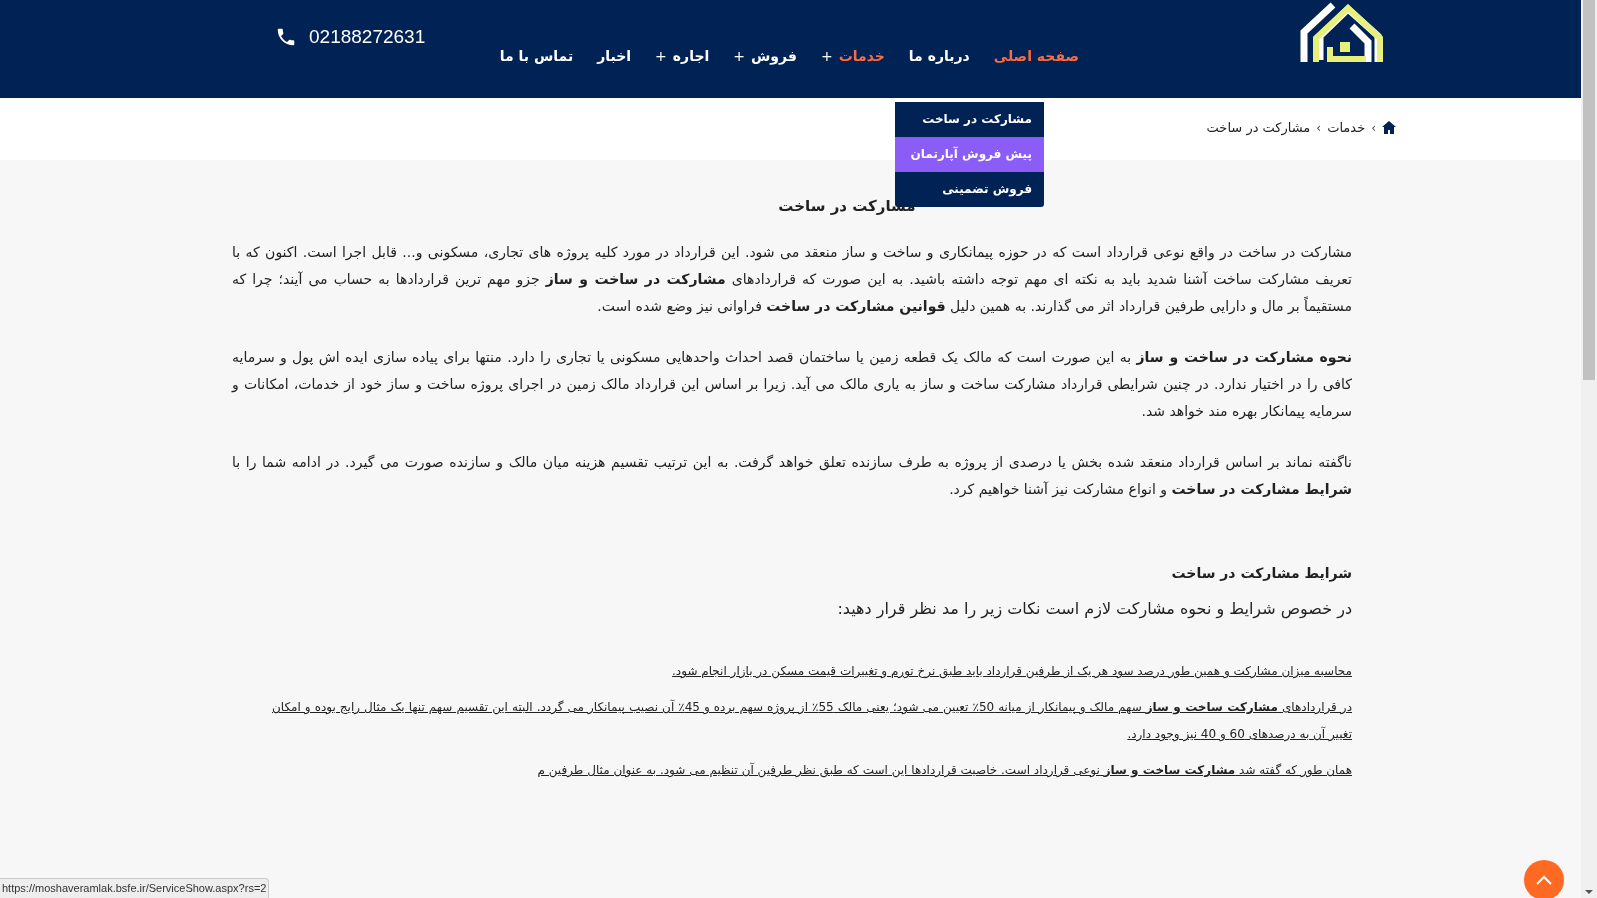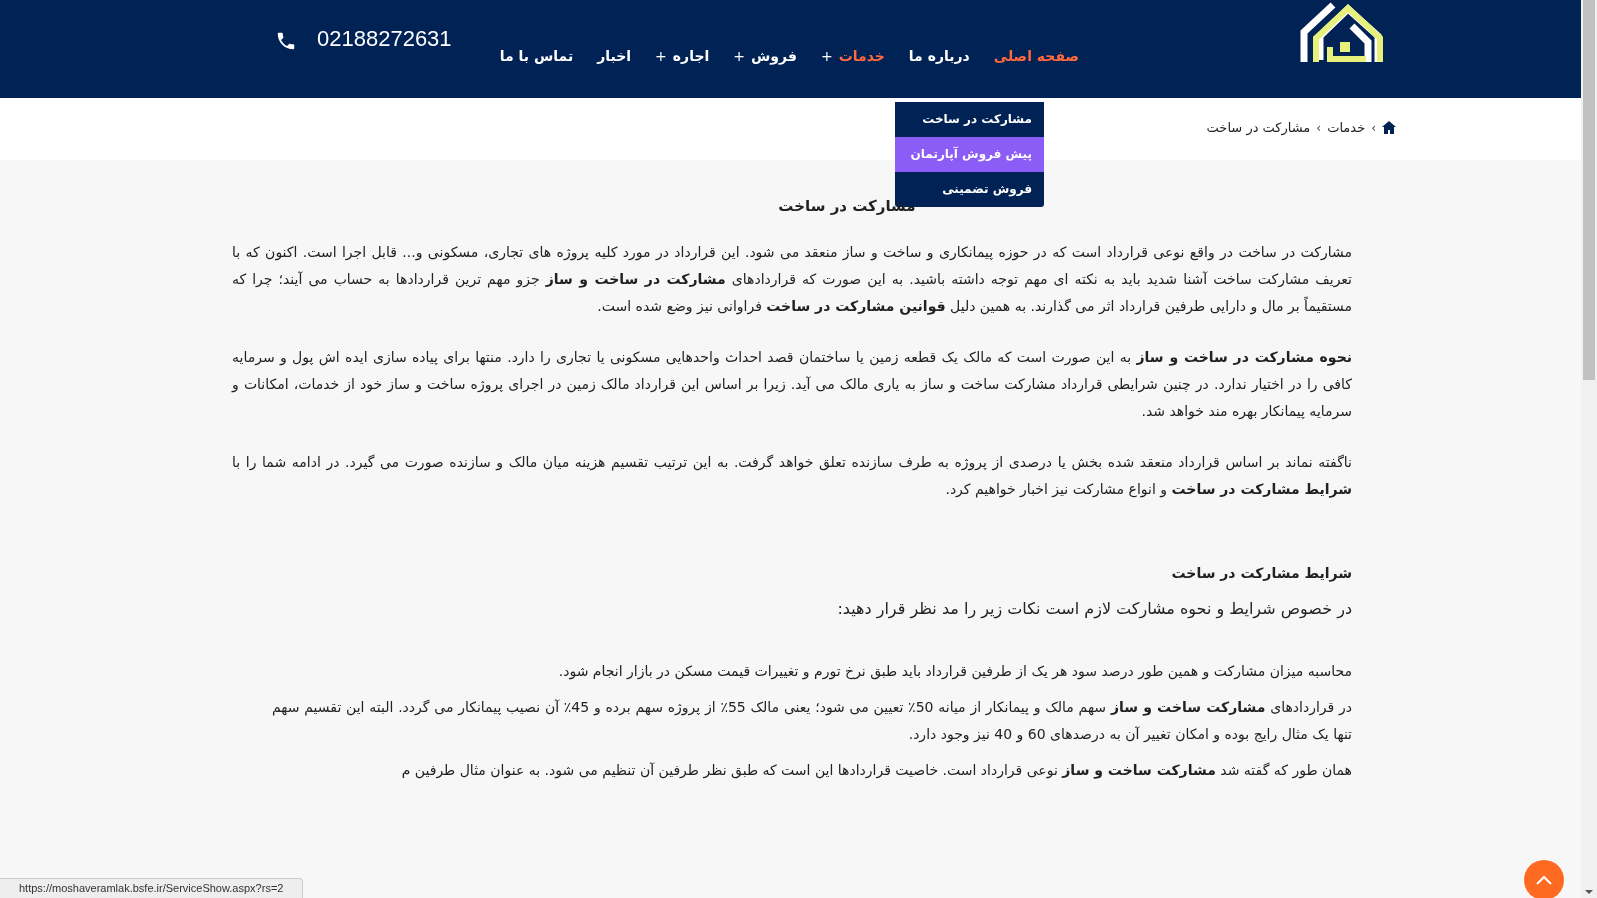--- a/index.html
+++ b/index.html
@@ -5,41 +5,41 @@
   * { box-sizing: border-box; margin: 0; padding: 0; }
   html, body { width: 1597px; height: 898px; overflow: hidden; }
   body { font-family: "DejaVu Sans", sans-serif; background: #f7f7f7; color: #222; position: relative; }
 
   .header { position: absolute; left: 0; top: 0; width: 1581px; height: 98px; background: #002255; }
   .logo { position: absolute; left: 1300px; top: 2px; width: 84px; height: 62px; }
   .nav { position: absolute; top: 48px; right: 490px; direction: rtl; display: flex; align-items: center; gap: 0; }
   .nav-item { color: #fff; font-size: 14px; font-weight: bold; padding: 0 12px; white-space: nowrap; display: flex; align-items: center; gap: 6px; cursor: pointer; }
   .nav-item.active { color: #ff6a3d; }
   .nav-item .plus { font-weight: normal; font-size: 14px; color: #fff; }
-  .phone { position: absolute; left: 275px; top: 26px; display: flex; align-items: flex-end; gap: 20px; color: #fff; font-family: "Liberation Sans", sans-serif; font-size: 22px; }
+  .phone { position: absolute; left: 275px; top: 26px; display: flex; align-items: flex-end; gap: 12px; color: #fff; font-family: "Liberation Sans", sans-serif; font-size: 19px; }
   .phone svg { width: 22px; height: 22px; }
 
   .breadcrumb-bar { position: absolute; left: 0; top: 98px; width: 1581px; height: 62px; background: #fff; }
   .breadcrumb { position: absolute; right: 185px; top: 22px; direction: rtl; display: flex; align-items: center; gap: 6px; font-size: 13px; color: #222; }
   .breadcrumb .sep { color: #444; font-size: 12px; }
 
   .dropdown { position: absolute; left: 895px; top: 100px; width: 149px; background: #002255; border-top: 2px solid #fff; border-radius: 0 0 3px 3px; overflow: hidden; direction: rtl; }
   .dropdown-item { height: 35px; line-height: 35px; padding-right: 12px; color: #fff; font-size: 12px; font-weight: bold; cursor: pointer; }
   .dropdown-item.hover { background: #8b5cf6; }
 
   .content { position: absolute; left: 232px; top: 160px; width: 1120px; direction: rtl; }
   .page-title { text-align: center; font-size: 15px; font-weight: bold; margin-top: 37px; margin-bottom: 16px; padding-left: 110px; }
   .para { font-size: 14px; line-height: 27px; text-align: justify; margin-bottom: 23px; margin-top: 24px; }
   .para b { font-weight: bold; }
   .section-title { font-size: 14px; font-weight: bold; margin-top: 62px; margin-bottom: 14px; }
   .intro { font-size: 16px; line-height: 27px; margin-bottom: 36px; }
   .list { padding-right: 0; margin-left: 40px; }
-  .list-item { font-size: 14px; line-height: 27px; margin-bottom: 9px; text-align: justify; }
+  .list-item { font-size: 12px; line-height: 27px; margin-bottom: 9px; text-align: justify; text-decoration: underline; }
 
-  .status-url { position: absolute; left: 0; bottom: 0; height: 20px; background: #eee; border: 1px solid #ccc; border-left: none; border-bottom: none; border-radius: 0 4px 0 0; font-family: "Liberation Sans", sans-serif; font-size: 11px; color: #333; padding: 3px 19px; }
+  .status-url { position: absolute; left: 0; bottom: 0; height: 20px; background: #eee; border: 1px solid #ccc; border-left: none; border-bottom: none; border-radius: 0 4px 0 0; font-family: "Liberation Sans", sans-serif; font-size: 11px; color: #333; padding: 3px 2px; }
 
   .scroll-top { position: absolute; left: 1524px; top: 860px; width: 40px; height: 40px; border-radius: 50%; background: #ff6a22; display: flex; align-items: center; justify-content: center; cursor: pointer; }
   .scrollbar { position: absolute; right: 0; top: 0; width: 16px; height: 898px; background: #f0f0f0; }
   .scroll-thumb { position: absolute; right: 2px; top: 0; width: 12px; height: 380px; background: #c1c1c1; }
   .scroll-arrow { position: absolute; right: 4px; bottom: 4px; width: 0; height: 0; border-left: 4px solid transparent; border-right: 4px solid transparent; border-top: 4px solid #555; }
 </style>
 </head>
 <body>
 
 <div class="header">
@@ -106,21 +106,21 @@
   <div class="dropdown-item">فروش تضمینی</div>
 </div>
 
 <div class="content">
   <h1 class="page-title">مشارکت در ساخت</h1>
 
   <p class="para"><span>مشارکت در ساخت در واقع نوعی قرارداد است که در حوزه پیمانکاری و ساخت و ساز منعقد می شود. این قرارداد در مورد کلیه پروژه های تجاری، مسکونی و... قابل اجرا است. اکنون که با تعریف مشارکت ساخت آشنا شدید باید به نکته ای مهم توجه داشته باشید. به این صورت که قراردادهای </span><b>مشارکت در ساخت و ساز</b><span> جزو مهم ترین قراردادها به حساب می آیند؛ چرا که مستقیماً بر مال و دارایی طرفین قرارداد اثر می گذارند. به همین دلیل </span><b>قوانین مشارکت در ساخت</b><span> فراوانی نیز وضع شده است.</span></p>
 
   <p class="para"><b>نحوه مشارکت در ساخت و ساز</b><span> به این صورت است که مالک یک قطعه زمین یا ساختمان قصد احداث واحدهایی مسکونی یا تجاری را دارد. منتها برای پیاده سازی ایده اش پول و سرمایه کافی را در اختیار ندارد. در چنین شرایطی قرارداد مشارکت ساخت  و ساز به یاری مالک می آید. زیرا بر اساس این قرارداد مالک زمین در اجرای پروژه ساخت و ساز خود از خدمات، امکانات و سرمایه پیمانکار بهره مند خواهد شد.</span></p>
 
-  <p class="para"><span>ناگفته نماند بر اساس قرارداد منعقد شده بخش یا درصدی از پروژه به طرف سازنده تعلق خواهد گرفت. به این ترتیب تقسیم هزینه میان مالک و سازنده صورت می گیرد. در ادامه شما را با </span><b>شرایط مشارکت در ساخت</b><span> و انواع  مشارکت نیز اخبار خواهیم کرد.</span></p>
+  <p class="para"><span>ناگفته نماند بر اساس قرارداد منعقد شده بخش یا درصدی از پروژه به طرف سازنده تعلق خواهد گرفت. به این ترتیب تقسیم هزینه میان مالک و سازنده صورت می گیرد. در ادامه شما را با </span><b>شرایط مشارکت در ساخت</b><span> و انواع  مشارکت نیز آشنا خواهیم کرد.</span></p>
 
   <h2 class="section-title">شرایط مشارکت در ساخت</h2>
   <p class="intro">در خصوص شرایط و نحوه مشارکت لازم است نکات زیر را مد نظر قرار دهید:</p>
 
   <div class="list">
     <p class="list-item"><span>محاسبه میزان مشارکت و همین طور درصد سود هر یک از طرفین قرارداد باید طبق نرخ تورم و تغییرات قیمت مسکن در بازار انجام شود.</span></p>
     <p class="list-item"><span>در قراردادهای </span><b>مشارکت ساخت و ساز</b><span> سهم مالک و پیمانکار از میانه 50٪ تعیین می شود؛ یعنی مالک 55٪ از پروژه سهم برده و 45٪ آن نصیب پیمانکار می گردد. البته این تقسیم سهم تنها یک مثال رایج بوده و امکان تغییر آن به درصدهای 60 و 40 نیز وجود دارد.</span></p>
     <p class="list-item"><span>همان طور که گفته شد </span><b>مشارکت ساخت و ساز</b><span> نوعی قرارداد است. خاصیت قراردادها این است که طبق نظر طرفین آن تنظیم می شود. به عنوان مثال طرفین م</span></p>
   </div>
 </div>

